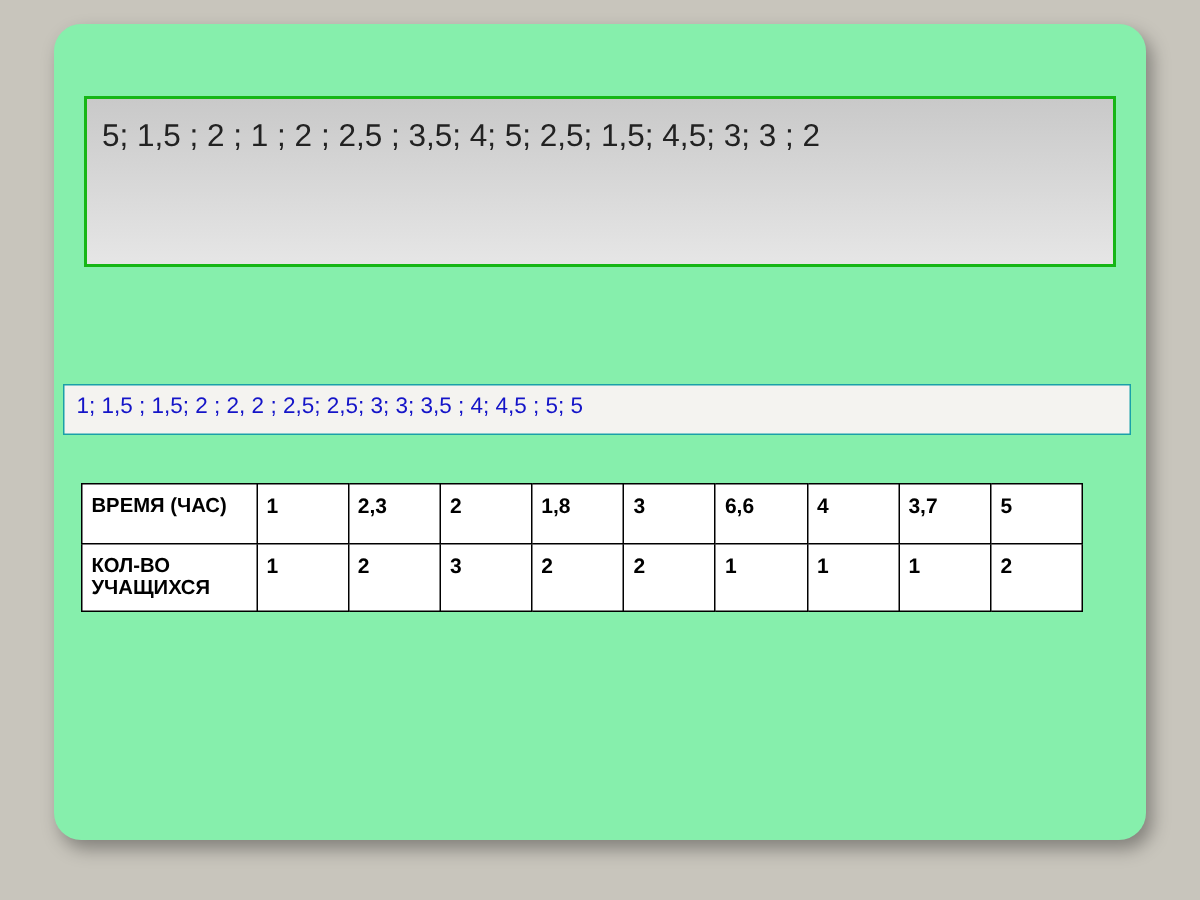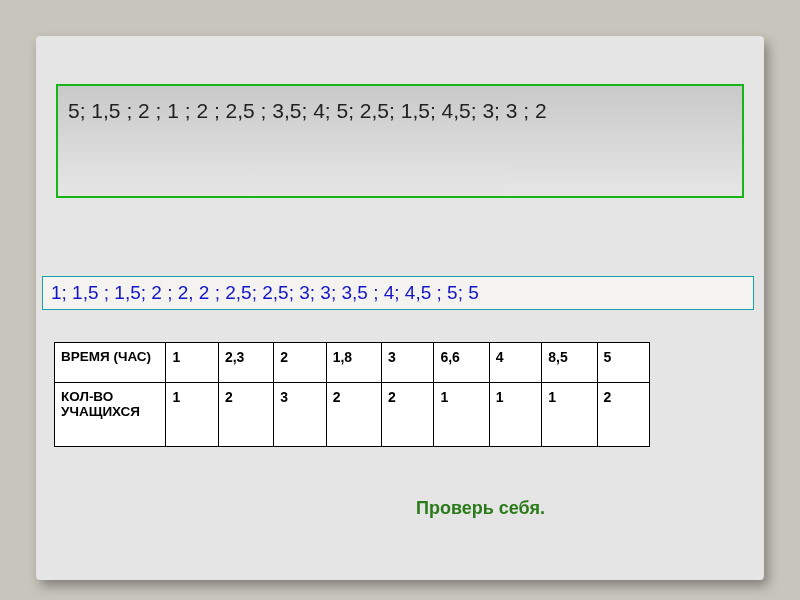--- a/index.html
+++ b/index.html
@@ -7,25 +7,25 @@
     width: 800px;
     height: 600px;
     background: #c8c5bc;
     font-family: Arial, sans-serif;
     position: relative;
     overflow: hidden;
   }
   .slide {
     position: absolute;
     left: 36px;
-    top: 36px;
+    top: 16px;
     width: 728px;
     height: 544px;
-    background: #e5e5e5;
-    border-radius: 4px;
+    background: #86efac;
+    border-radius: 18px;
     box-shadow: 4px 6px 12px rgba(0,0,0,0.35);
     padding: 0;
   }
   .box-green {
     position: absolute;
     left: 20px;
     top: 48px;
     width: 688px;
     height: 114px;
     background: linear-gradient(to bottom, #c9c9c9, #e6e6e6);
@@ -36,47 +36,47 @@
     line-height: 1.45;
   }
   .box-cyan {
     position: absolute;
     left: 6px;
     top: 240px;
     width: 712px;
     height: 34px;
     border: 1px solid #1aa0a8;
     padding: 5px 8px;
-    font-size: 19px;
+    font-size: 15px;
     color: #1414c8;
     background: #f4f3f0;
   }
   .tbl {
     position: absolute;
     left: 18px;
     top: 306px;
-    width: 596px;
+    width: 668px;
     border-collapse: collapse;
     background: #fff;
   }
   .tbl td, .tbl th {
     border: 1.5px solid #000;
     font-size: 14px;
     text-align: left;
     vertical-align: top;
     padding: 6px 6px 18px 6px;
     font-weight: normal;
   }
   .tbl .hdr {
     font-weight: bold;
     width: 118px;
     font-size: 13.5px;
   }
   .tbl td.val { width: 63px; font-weight: bold; font-size: 14px; padding-bottom: 14px;}
-  .tbl tr.row2 td { padding-bottom: 27px; }
+  .tbl tr.row2 td { padding-bottom: 8px; }
   .formula {
     position: absolute;
     left: 36px;
     top: 444px;
     font-size: 24px;
     color: #222;
   }
   .check {
     position: absolute;
     left: 380px;
@@ -103,34 +103,33 @@
     <tbody>
         <tr>
       <td class="hdr">ВРЕМЯ (ЧАС)</td>
       <td class="val">1</td>
       <td class="val">2,3</td>
       <td class="val">2</td>
       <td class="val">1,8</td>
       <td class="val">3</td>
       <td class="val">6,6</td>
       <td class="val">4</td>
-      <td class="val">8,5</td>
+      <td class="val">3,7</td>
       <td class="val">5</td>
     </tr>
     <tr class="row2">
       <td class="hdr">КОЛ-ВО УЧАЩИХСЯ</td>
       <td class="val">1</td>
       <td class="val">2</td>
       <td class="val">3</td>
       <td class="val">2</td>
       <td class="val">2</td>
       <td class="val">1</td>
       <td class="val">1</td>
       <td class="val">1</td>
       <td class="val">2</td>
     </tr>
   </tbody>
     </table>
 
 
-  <div class="check">Проверь себя.</div>
 
 </div>
 
 </body></html>

